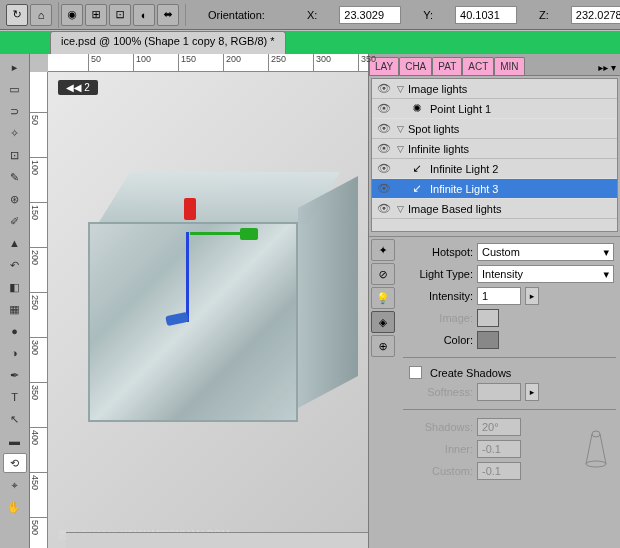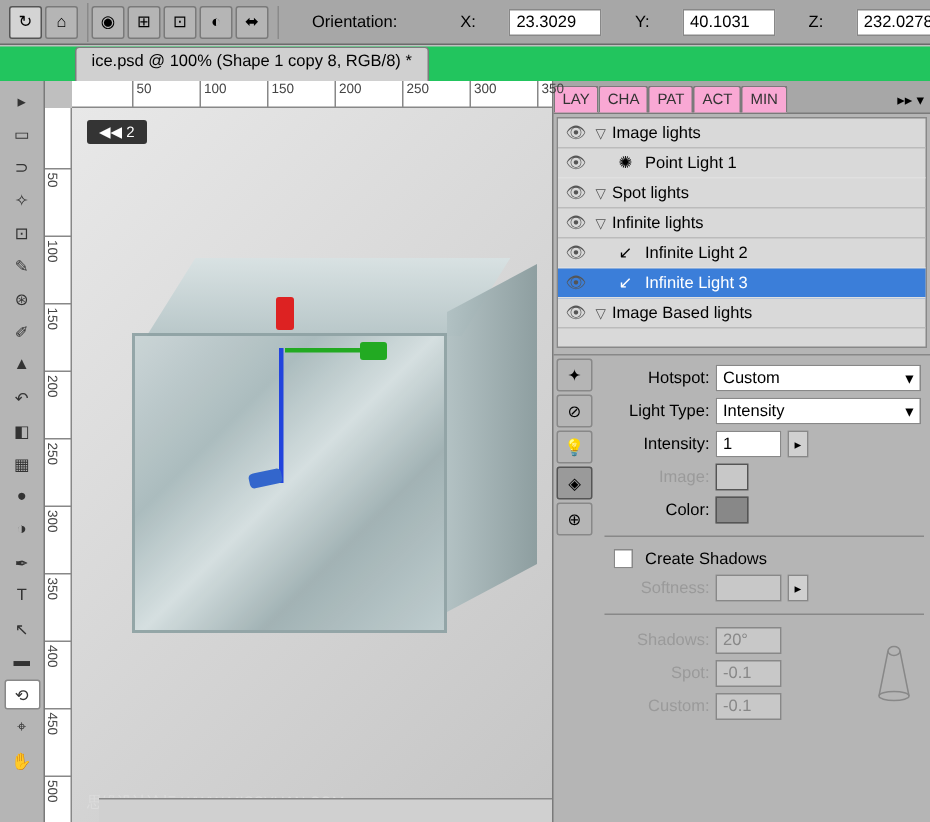--- a/index.html
+++ b/index.html
@@ -262,21 +262,21 @@
           <div class="stepbtn">▸</div>
         </div>
         <div class="divider"></div>
         <div style="display:flex">
           <div style="flex:1">
             <div class="proprow">
               <span class="lbl dislabel">Shadows:</span>
               <input class="ninput dis" value="20°" style="">
             </div>
             <div class="proprow">
-              <span class="lbl dislabel">Spot:</span>
+              <span class="lbl dislabel">Inner:</span>
               <input class="ninput dis" value="-0.1" style="">
             </div>
             <div class="proprow">
               <span class="lbl dislabel">Custom:</span>
               <input class="ninput dis" value="-0.1" style="">
             </div>
           </div>
           <div style="width:44px;display:flex;align-items:flex-start;justify-content:center;padding-top:8px">
             <svg class="coneicon" viewBox="0 0 26 40">
                 <ellipse cx="13" cy="6" rx="4" ry="3" fill="none" stroke="#888"></ellipse>

